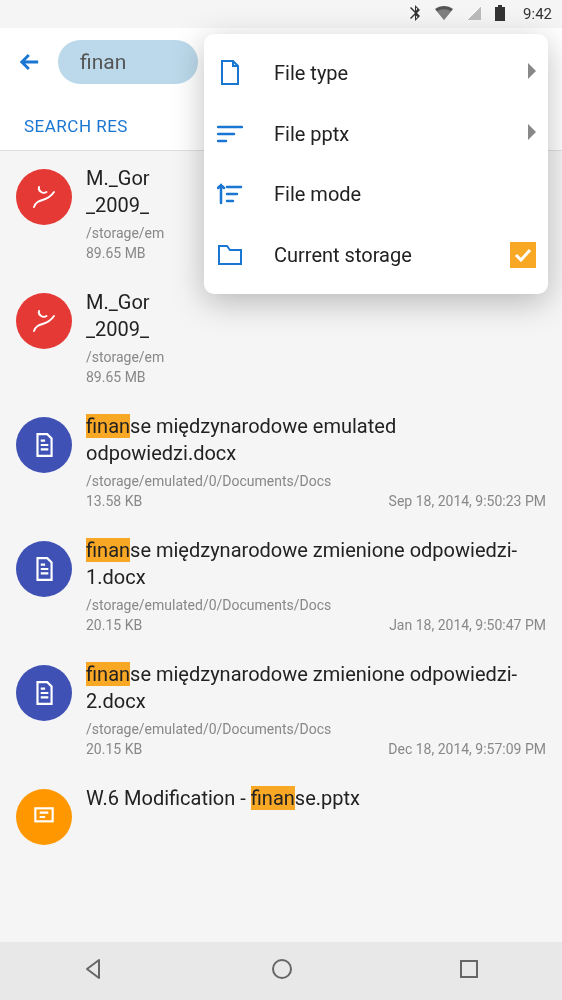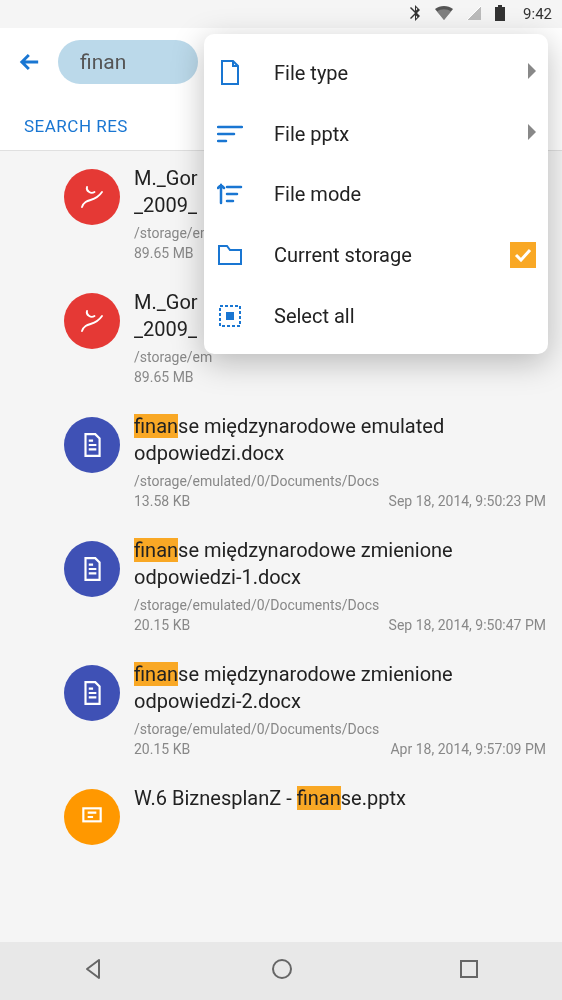--- a/index.html
+++ b/index.html
@@ -8,21 +8,21 @@
 .status-bar { height: 28px; display: flex; justify-content: flex-end; align-items: center; padding: 0 10px; gap: 14px; background: #f5f5f5; }
 .status-bar span { color: #333; font-size: 14px; }
 .status-time { font-size: 15px !important; margin-left: 4px; }
 
 .search-header { background: #fff; padding: 12px 16px 18px; display: flex; align-items: center; gap: 14px; }
 .back-btn { color: #1976D2; display: flex; align-items: center; }
 .search-pill { background: #bbd9ea; border-radius: 22px; padding: 10px 22px; font-size: 21px; color: #555; flex: 0 0 auto; width: 140px; }
 
 .results-header { background: #fff; padding: 14px 24px; color: #1976D2; font-size: 17px; letter-spacing: 0.5px; border-bottom: 1px solid #e0e0e0; }
 
-.list { background: #f5f5f5; margin-left: 48px; }
+.list { background: #f5f5f5; }
 .list-item { display: flex; padding: 14px 16px 14px 16px; gap: 14px; align-items: flex-start; }
 .icon-circle { width: 56px; height: 56px; border-radius: 50%; display: flex; align-items: center; justify-content: center; flex-shrink: 0; margin-top: 4px; }
 .pdf-bg { background: #E53935; }
 .doc-bg { background: #3F51B5; }
 .ppt-bg { background: #FF9800; }
 .item-content { flex: 1; min-width: 0; }
 .item-title { font-size: 20px; color: #222; line-height: 1.35; margin-bottom: 6px; word-wrap: break-word; }
 .item-path { font-size: 14px; color: #888; margin-bottom: 4px; }
 .item-meta { display: flex; justify-content: space-between; font-size: 14px; color: #888; }
 .highlight { background: #F9A825; }
@@ -142,54 +142,54 @@
           <path d="M9 12h7M9 16h7M9 8h4"></path>
         </svg>
     </div>
     <div class="item-content">
       <div class="item-title">
         <span class="highlight">finan</span><span>se międzynarodowe zmienione odpowiedzi-1.docx</span>
       </div>
       <div class="item-path">/storage/emulated/0/Documents/Docs</div>
       <div class="item-meta">
           <span>20.15 KB</span>
-          <span>Sep 18, 2014, 9:50:47 PM</span>
+          <span>Jan 18, 2014, 9:50:47 PM</span>
         </div>
     </div>
   </div>
 
   <div class="list-item">
     <div class="icon-circle doc-bg">
       <svg width="26" height="26" viewBox="0 0 24 24" fill="none" stroke="#fff" stroke-width="2">
           <path d="M6 2h9l4 4v16H6z"></path>
           <path d="M9 12h7M9 16h7M9 8h4"></path>
         </svg>
     </div>
     <div class="item-content">
       <div class="item-title">
         <span class="highlight">finan</span><span>se międzynarodowe zmienione odpowiedzi-2.docx</span>
       </div>
       <div class="item-path">/storage/emulated/0/Documents/Docs</div>
       <div class="item-meta">
           <span>20.15 KB</span>
-          <span>Apr 18, 2014, 9:57:09 PM</span>
+          <span>Dec 18, 2014, 9:57:09 PM</span>
         </div>
     </div>
   </div>
 
   <div class="list-item">
     <div class="icon-circle ppt-bg">
       <svg width="26" height="26" viewBox="0 0 24 24" fill="none" stroke="#fff" stroke-width="2">
           <rect x="4" y="4" width="16" height="12"></rect>
           <path d="M8 8h8M8 12h5"></path>
         </svg>
     </div>
     <div class="item-content">
       <div class="item-title">
-        <span>W.6 BiznesplanZ - </span><span class="highlight">finan</span><span>se.pptx</span>
+        <span>W.6 Modification - </span><span class="highlight">finan</span><span>se.pptx</span>
       </div>
     </div>
   </div>
 
 </div>
 
 <div class="menu-popup">
   <div class="menu-item">
     <div class="menu-icon">
       <svg width="22" height="26" viewBox="0 0 22 26" fill="none" stroke="#1976D2" stroke-width="2">
@@ -231,29 +231,20 @@
           <path d="M2 2h8l3 4h11v14H2z"></path>
         </svg>
     </div>
     <span class="menu-label">Current storage</span>
     <div class="menu-checkbox">
       <svg width="18" height="14" viewBox="0 0 18 14" fill="none" stroke="#fff" stroke-width="3">
           <path d="M2 7l5 5L16 2"></path>
         </svg>
     </div>
   </div>
-  <div class="menu-item">
-    <div class="menu-icon">
-      <svg width="24" height="24" viewBox="0 0 24 24" fill="none" stroke="#1976D2" stroke-width="2" stroke-dasharray="3 2">
-          <rect x="2" y="2" width="20" height="20"></rect>
-          <rect x="8" y="8" width="8" height="8" fill="#1976D2" stroke="none"></rect>
-        </svg>
-    </div>
-    <span class="menu-label">Select all</span>
-  </div>
 </div>
 
 <div class="nav-bar">
   <div class="nav-btn">
     <svg width="22" height="22" viewBox="0 0 22 22" fill="none" stroke="#666" stroke-width="2">
         <path d="M16 2L4 11l12 9z" stroke-linejoin="round"></path>
       </svg>
   </div>
   <div class="nav-btn">
     <svg width="24" height="24" viewBox="0 0 24 24" fill="none" stroke="#666" stroke-width="2">

